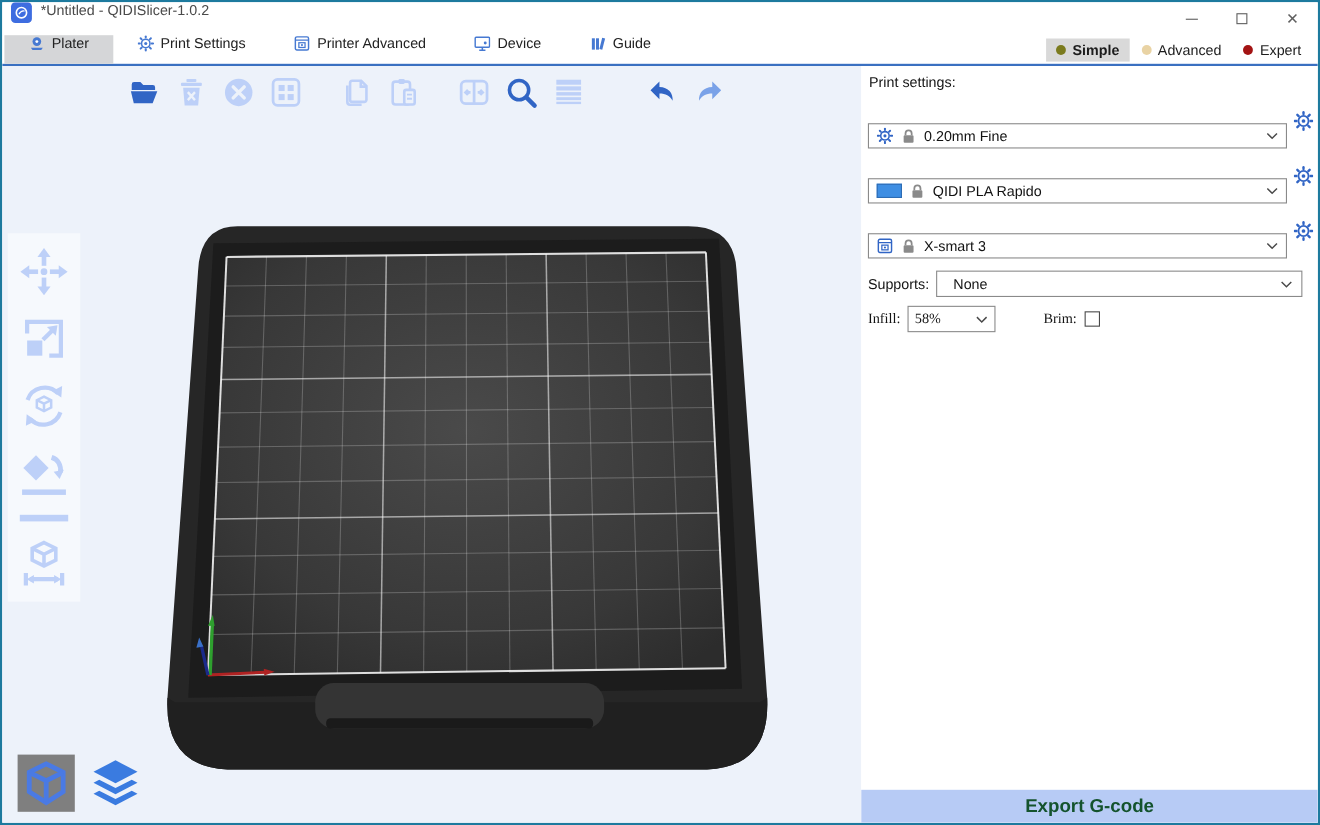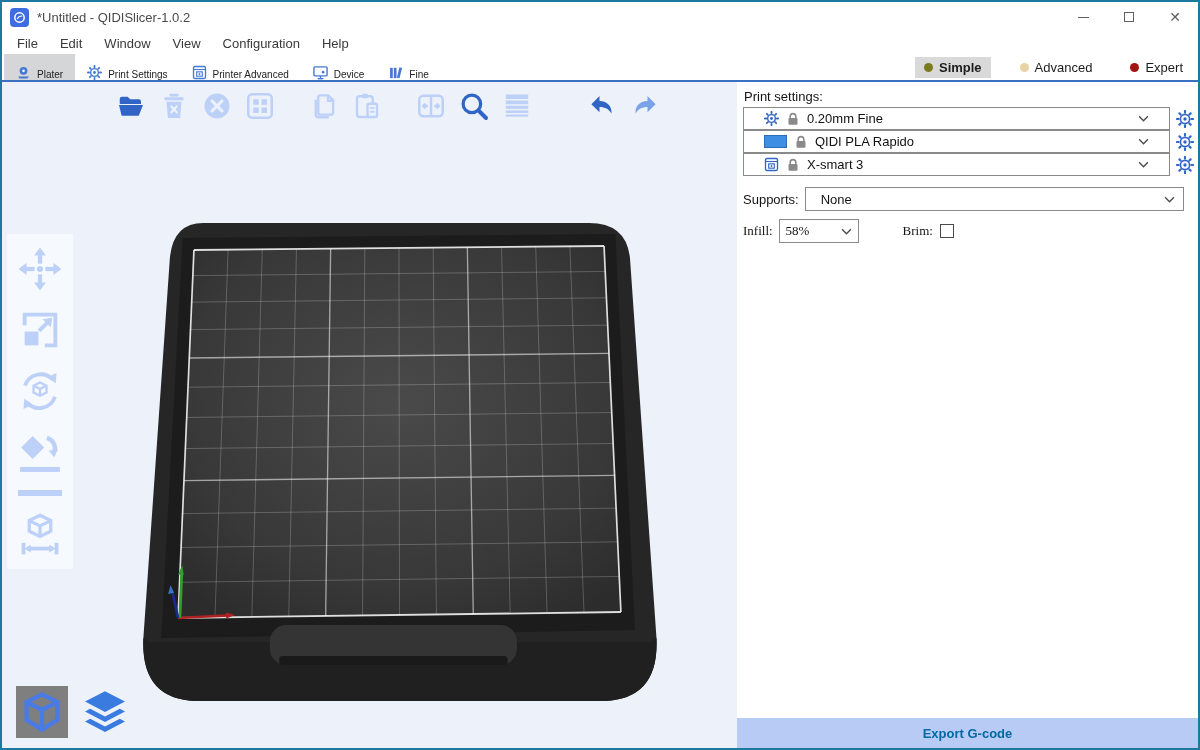--- a/index.html
+++ b/index.html
@@ -1,39 +1,39 @@
 <!DOCTYPE html>
 <html><head>
 <meta charset="utf-8">
 <style>
   * { margin:0; padding:0; box-sizing:border-box; }
   html,body { width:1200px; height:750px; font-family:"Liberation Sans",sans-serif; background:#fff; }
   #window { width:1200px; height:750px; border:2px solid #1d7a9e; display:flex; flex-direction:column; background:#fff; overflow:hidden; }
 
   
-  .titlebar { height:30px; flex:0 0 auto; display:flex; align-items:center; padding:0 0 0 8px; background:#fff; }
+  .titlebar { height:30px; flex:0 0 auto; display:flex; padding:0 0 0 8px; background:#fff; }
   .app-icon { width:19px; height:19px; border-radius:4px; background:#3e6de0; display:flex; align-items:center; justify-content:center; }
   .title-text { font-size:13px; color:#4a4a4a; margin-left:8px; }
   .win-controls { margin-left:auto; display:flex; height:100%; }
   .win-btn { width:46px; height:100%; display:flex; align-items:center; justify-content:center; color:#5f5f5f; }
   .glyph-min { width:11px; border-top:1px solid #5f5f5f; }
   .glyph-max { width:10px; height:10px; border:1px solid #5f5f5f; }
   .glyph-close { font-size:14px; line-height:1; color:#5f5f5f; }
 
   
   .menubar { height:22px; flex:0 0 auto; display:flex; align-items:center; padding:0 4px; background:#fff; }
   .menu-item { padding:0 11px; font-size:13px; color:#3a3a3a; }
 
   
   .tabbar { height:28px; flex:0 0 auto; display:flex; align-items:stretch; border-bottom:2px solid #3a70c1; background:#fff; padding-left:2px; }
-  .tab { display:flex; align-items:flex-end; gap:6px; padding:0 12px; font-size:10px; color:#222; white-space:nowrap; }
+  .tab { display:flex; align-items:flex-start; gap:6px; padding:0 22px; font-size:13px; color:#222; white-space:nowrap; }
   .tab.selected { background:#d5d6d8; }
   .ticon { display:flex; color:#4679d2; }
   .ticon svg { width:15px; height:15px; }
-  .modes { margin-left:auto; display:flex; align-items:center; gap:20px; padding-right:6px; }
+  .modes { margin-left:auto; display:flex; align-items:center; gap:2px; padding-right:6px; }
   .mode { display:flex; align-items:center; gap:6px; padding:3px 9px; font-size:13px; color:#1c1c1c; white-space:nowrap; }
   .mode.selected { background:#d9d9d9; font-weight:bold; }
   .dot { width:9px; height:9px; border-radius:50%; }
 
   
   .main { flex:1; display:flex; min-height:0; }
   .viewport { flex:1; position:relative; background:#edf2fa; overflow:hidden; }
   .bedsvg { position:absolute; inset:0; width:100%; height:100%; }
 
   .vtoolbar { position:absolute; top:5px; left:110px; display:flex; align-items:center; gap:5px; }
@@ -47,43 +47,43 @@
   .gbtn svg { width:46px; height:46px; color:#bdd0f8; }
   .gsep { width:44px; height:6px; background:#bdd0f8; }
 
   .viewtoggles { position:absolute; left:14px; bottom:10px; display:flex; align-items:center; gap:11px; }
   .vtbtn { width:52px; height:52px; display:flex; align-items:center; justify-content:center; }
   .vtbtn.editor-sel { background:#7f7f7f; }
   .vtbtn.editor-sel svg { width:44px; height:44px; color:#4a7ae4; }
   .vtbtn.preview svg { width:48px; height:48px; color:#3a7be0; }
 
   
-  .sidepanel { width:461px; flex:0 0 auto; background:#fff; position:relative; padding:3px 3px 0 6px; }
+  .sidepanel { width:415px; flex:0 0 auto; background:#fff; position:relative; padding:3px 3px 0 6px; }
   .plabel { font-size:13px; color:#141414; margin:4px 0 3px 1px; }
   .combo-row { display:flex; align-items:center; gap:5px; }
-  .combo { flex:1; height:23px; border:1px solid #8a8a8a; background:#fff; display:flex; align-items:center; padding:0 20px; gap:8px; font-size:13px; color:#111; min-width:0; }
+  .combo { flex:1; height:23px; border:1px solid #8a8a8a; background:#fff; display:flex; align-items:center; padding:0 7px; gap:8px; font-size:13px; color:#111; min-width:0;margin-top:27px; }
   .combo-text { white-space:nowrap; overflow:hidden; }
   .chev { margin-left:auto; flex:0 0 auto; display:flex; }
   .chev svg { width:11px; height:7px; }
   .gearbtn { width:20px; height:20px; color:#3165c5; display:flex; align-items:center; justify-content:center; flex:0 0 auto; }
   .gearbtn svg { width:18px; height:18px; }
   .cicon { display:flex; flex:0 0 auto; color:#3165c5; }
   .cicon svg { width:15px; height:15px; }
   .licon { display:flex; flex:0 0 auto; }
   .licon svg { width:12px; height:14px; }
   .swatch { width:23px; height:13px; border:1px solid #2d6cb4; flex:0 0 auto; }
 
   .supports-row { display:flex; align-items:center; margin-top:11px; font-size:13px; color:#141414; }
   .supports-combo { margin-left:6px; flex:1; height:24px; border:1px solid #8a8a8a; display:flex; align-items:center; padding:0 8px 0 15px; font-size:13px; margin-right:11px; }
   .infill-row { display:flex; align-items:center; margin-top:8px; font-size:13px; color:#141414;font-family:Liberation Serif, serif; }
   .infill-combo { margin-left:6px; width:80px; height:24px; border:1px solid #8a8a8a; display:flex; align-items:center; padding:0 6px; font-size:13px; }
   .brim-label { margin-left:44px; }
   .checkbox { width:14px; height:14px; border:1px solid #4a4a4a; background:#fff; margin-left:7px; }
 
-  .export-btn { position:absolute; left:0; right:0; bottom:0; height:30px; background:#b7cbf5; color:#0369a1; font-weight:bold; font-size:13px; display:flex; align-items:center; justify-content:center; }
+  .export-btn { position:absolute; left:0; right:0; bottom:0; height:30px; background:#b7cbf5; color:#14532d; font-weight:bold; font-size:17px; display:flex; align-items:center; justify-content:center; }
 
   
   .gl { stroke:rgba(255,255,255,0.22); stroke-width:1; }
   .gm { stroke:rgba(255,255,255,0.55); stroke-width:1.4; }
   .gb { stroke:rgba(255,255,255,0.85); stroke-width:1.8; }
 </style>
 </head>
 <body>
 
 <svg width="0" height="0" style="position:absolute" aria-hidden="true">
@@ -320,28 +320,20 @@
         </div>
       <div class="win-btn">
           <div class="glyph-max"></div>
         </div>
       <div class="win-btn">
           <div class="glyph-close">✕</div>
         </div>
     </div>
   </div>
 
-  <div class="menubar">
-    <div class="menu-item">File</div>
-    <div class="menu-item">Edit</div>
-    <div class="menu-item">Window</div>
-    <div class="menu-item">View</div>
-    <div class="menu-item">Configuration</div>
-    <div class="menu-item">Help</div>
-  </div>
 
   <div class="tabbar">
     <div class="tab selected">
       <span class="ticon">
           <svg>
             <use href="#sym-plater"></use>
           </svg>
         </span>
       <span>Plater</span>
     </div>
@@ -368,21 +360,21 @@
           </svg>
         </span>
       <span>Device</span>
     </div>
     <div class="tab">
       <span class="ticon">
           <svg>
             <use href="#sym-books"></use>
           </svg>
         </span>
-      <span>Fine</span>
+      <span>Guide</span>
     </div>
     <div class="modes">
       <div class="mode selected">
         <span class="dot" style="background: rgb(123, 123, 30);"></span>
         <span>Simple</span>
       </div>
       <div class="mode">
         <span class="dot" style="background: rgb(233, 211, 164);"></span>
         <span>Advanced</span>
       </div>

